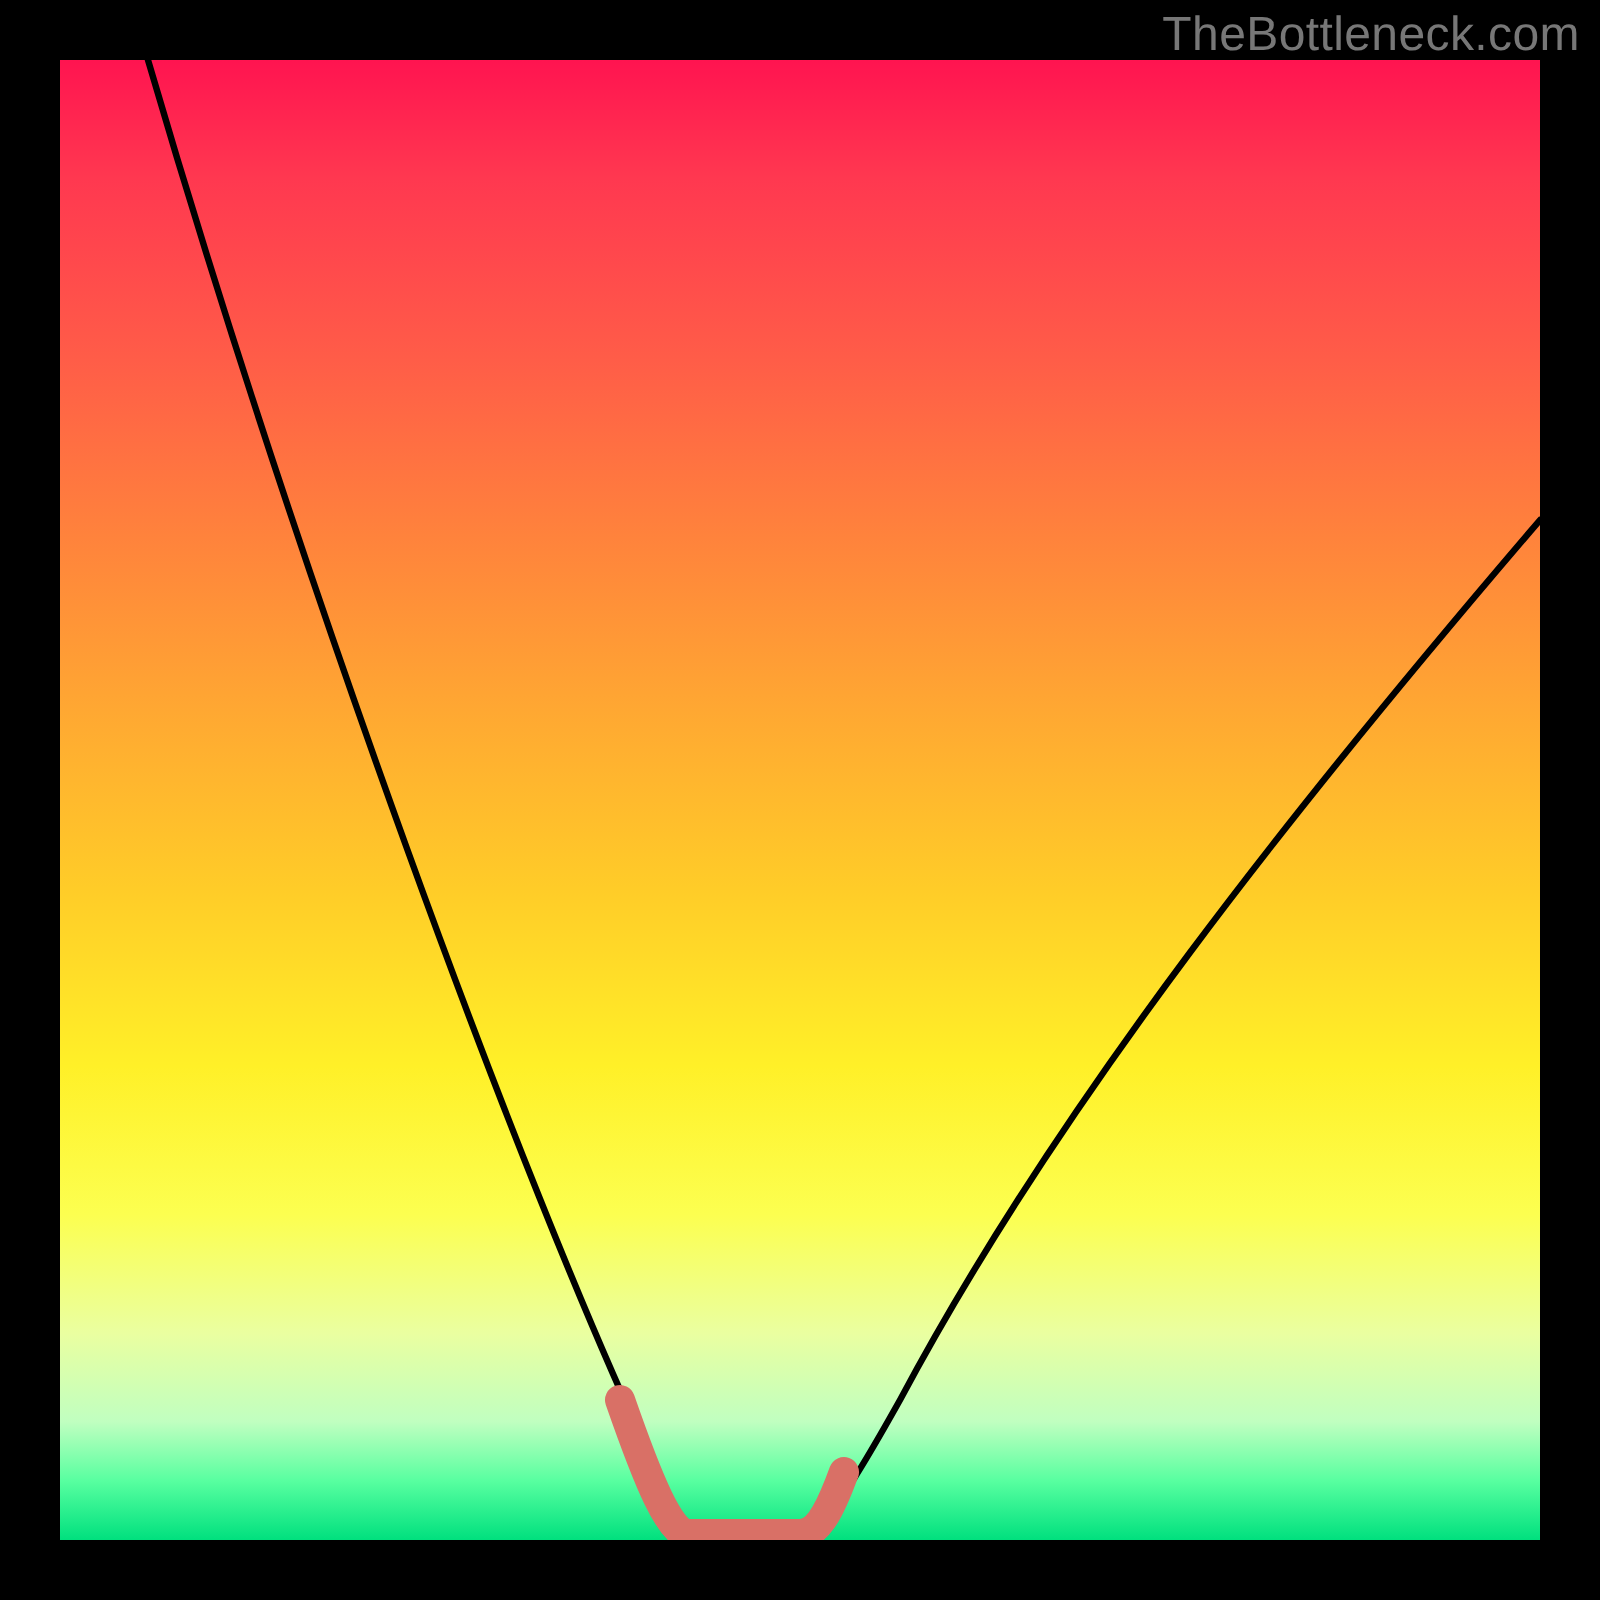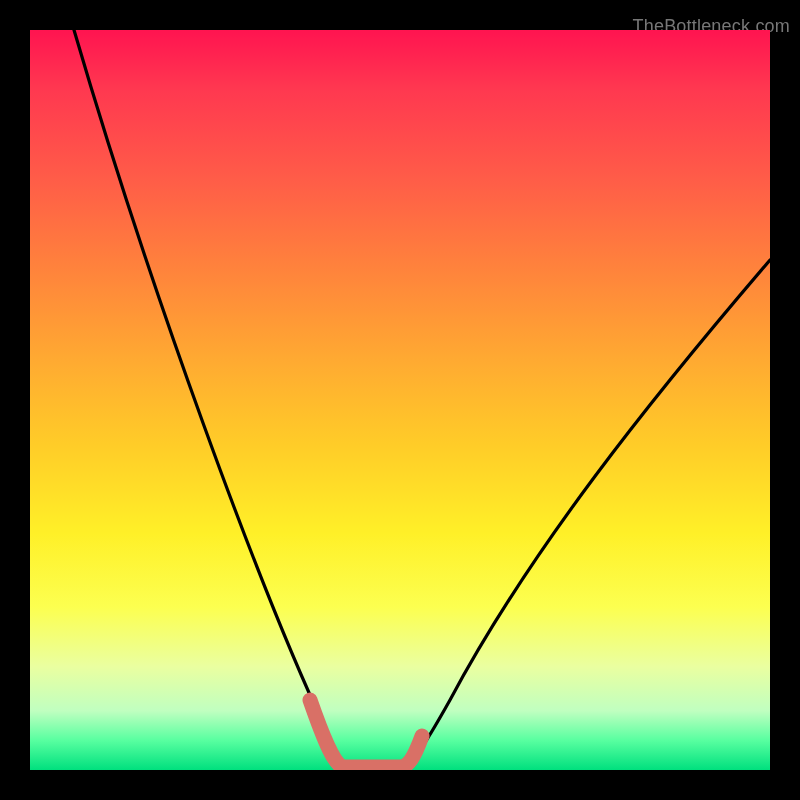--- a/index.html
+++ b/index.html
@@ -35,24 +35,24 @@
       #fff028 68%,
       #fcff50 78%,
       #eaffa0 86%,
       #c0ffc0 92%,
       #58ffa0 96%,
       #00e07e 100%
     );
   }
   .watermark {
     position: absolute;
-    top: 16px;
+    top: 4px;
     right: 10px;
     color: #777;
-    font-size: 18px;
+    font-size: 24px;
     font-weight: 500;
     letter-spacing: 0.2px;
     user-select: none;
   }
   svg.curves {
     position: absolute;
     left: 0;
     top: 0;
     width: 740px;
     height: 740px;

